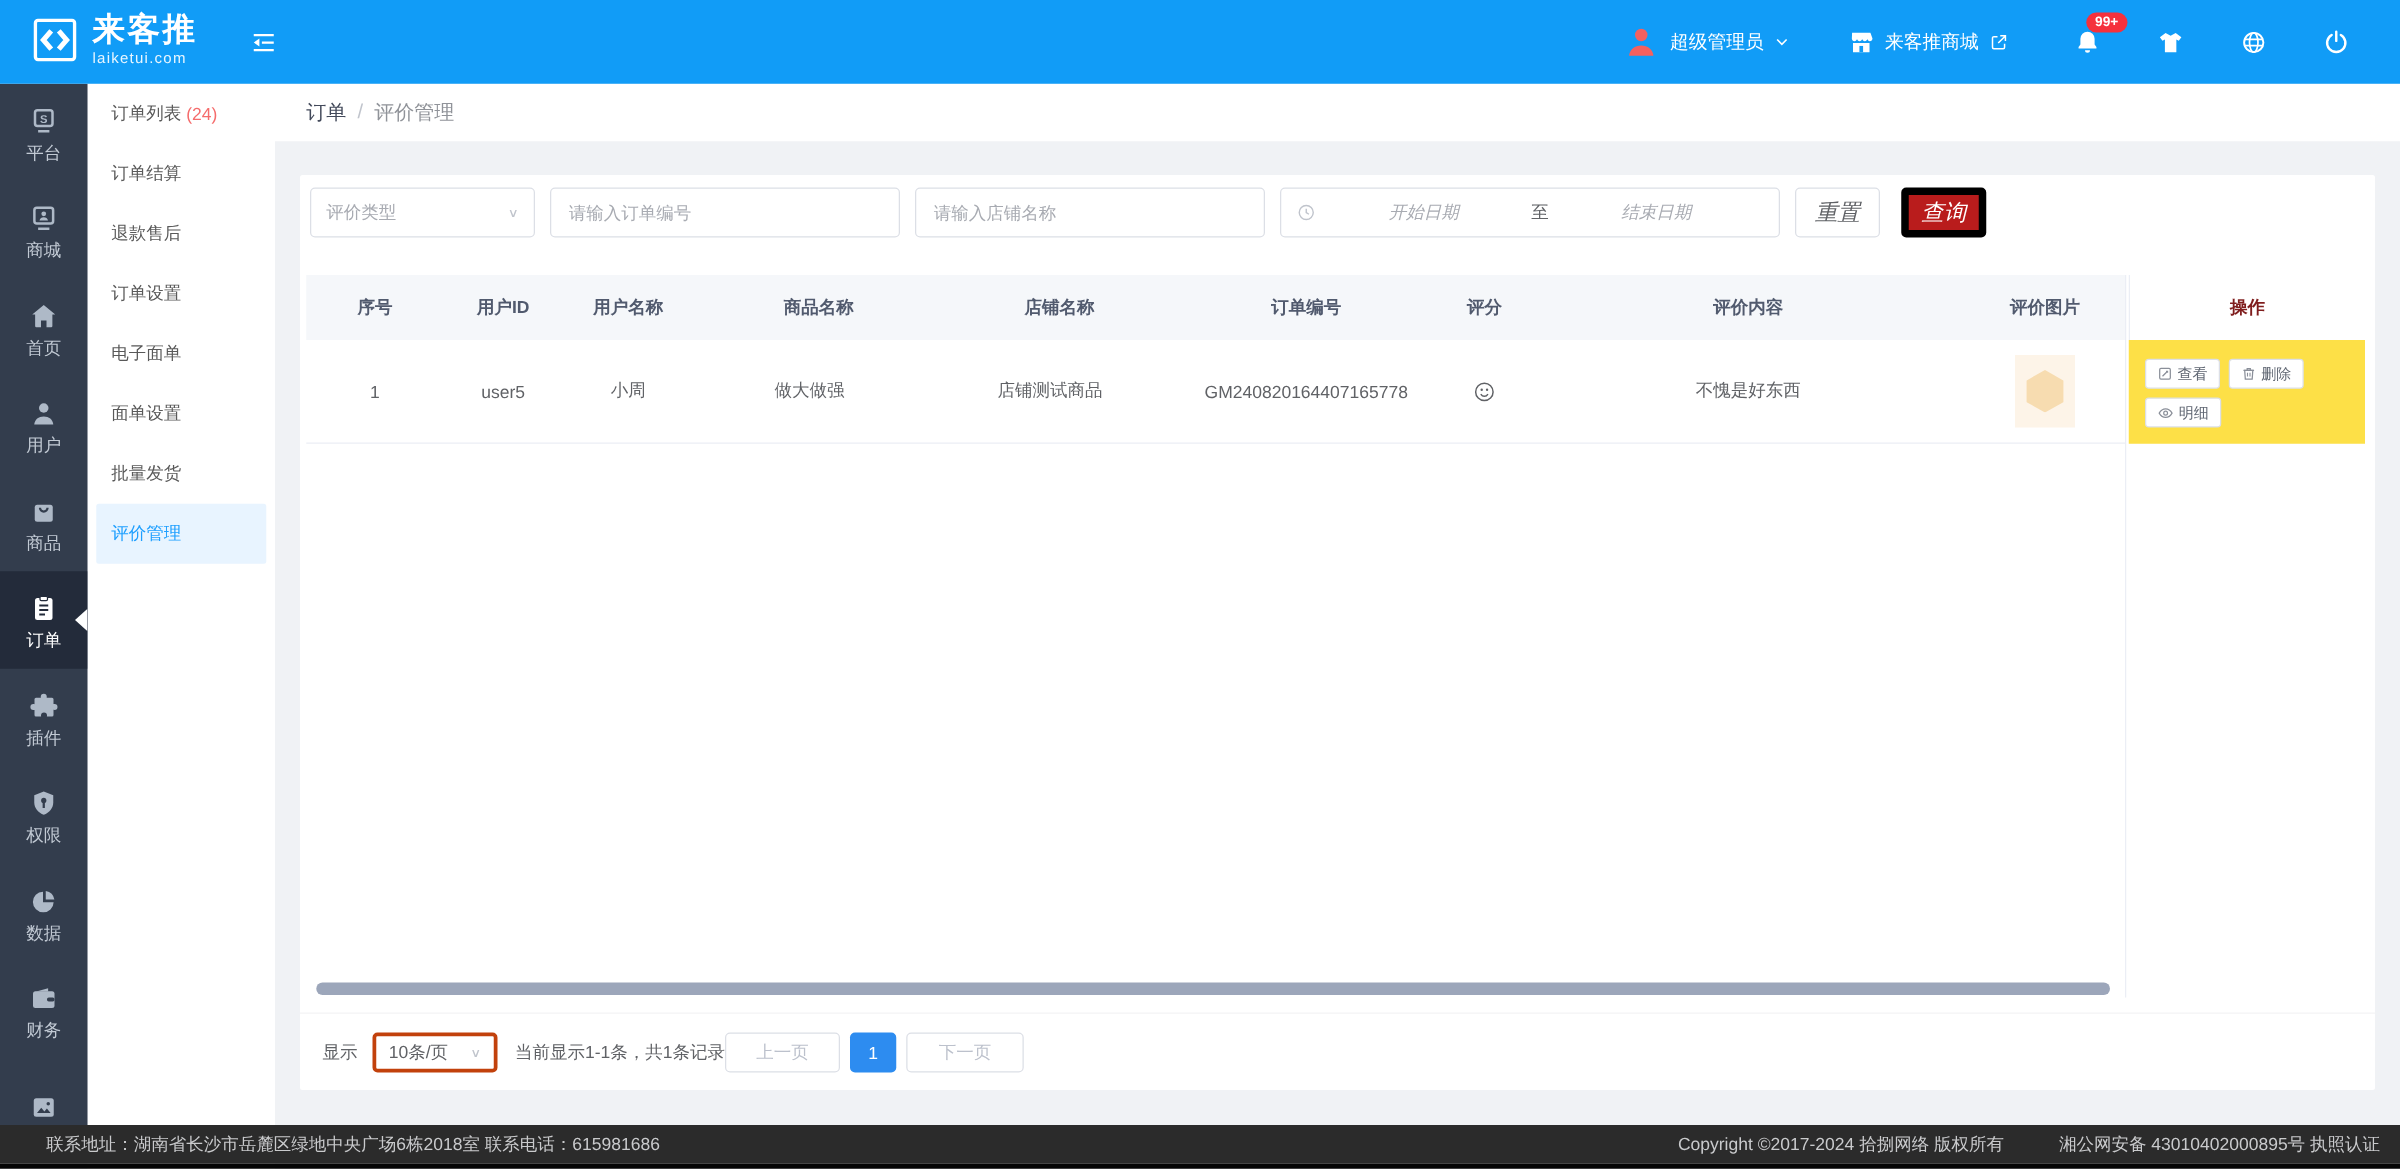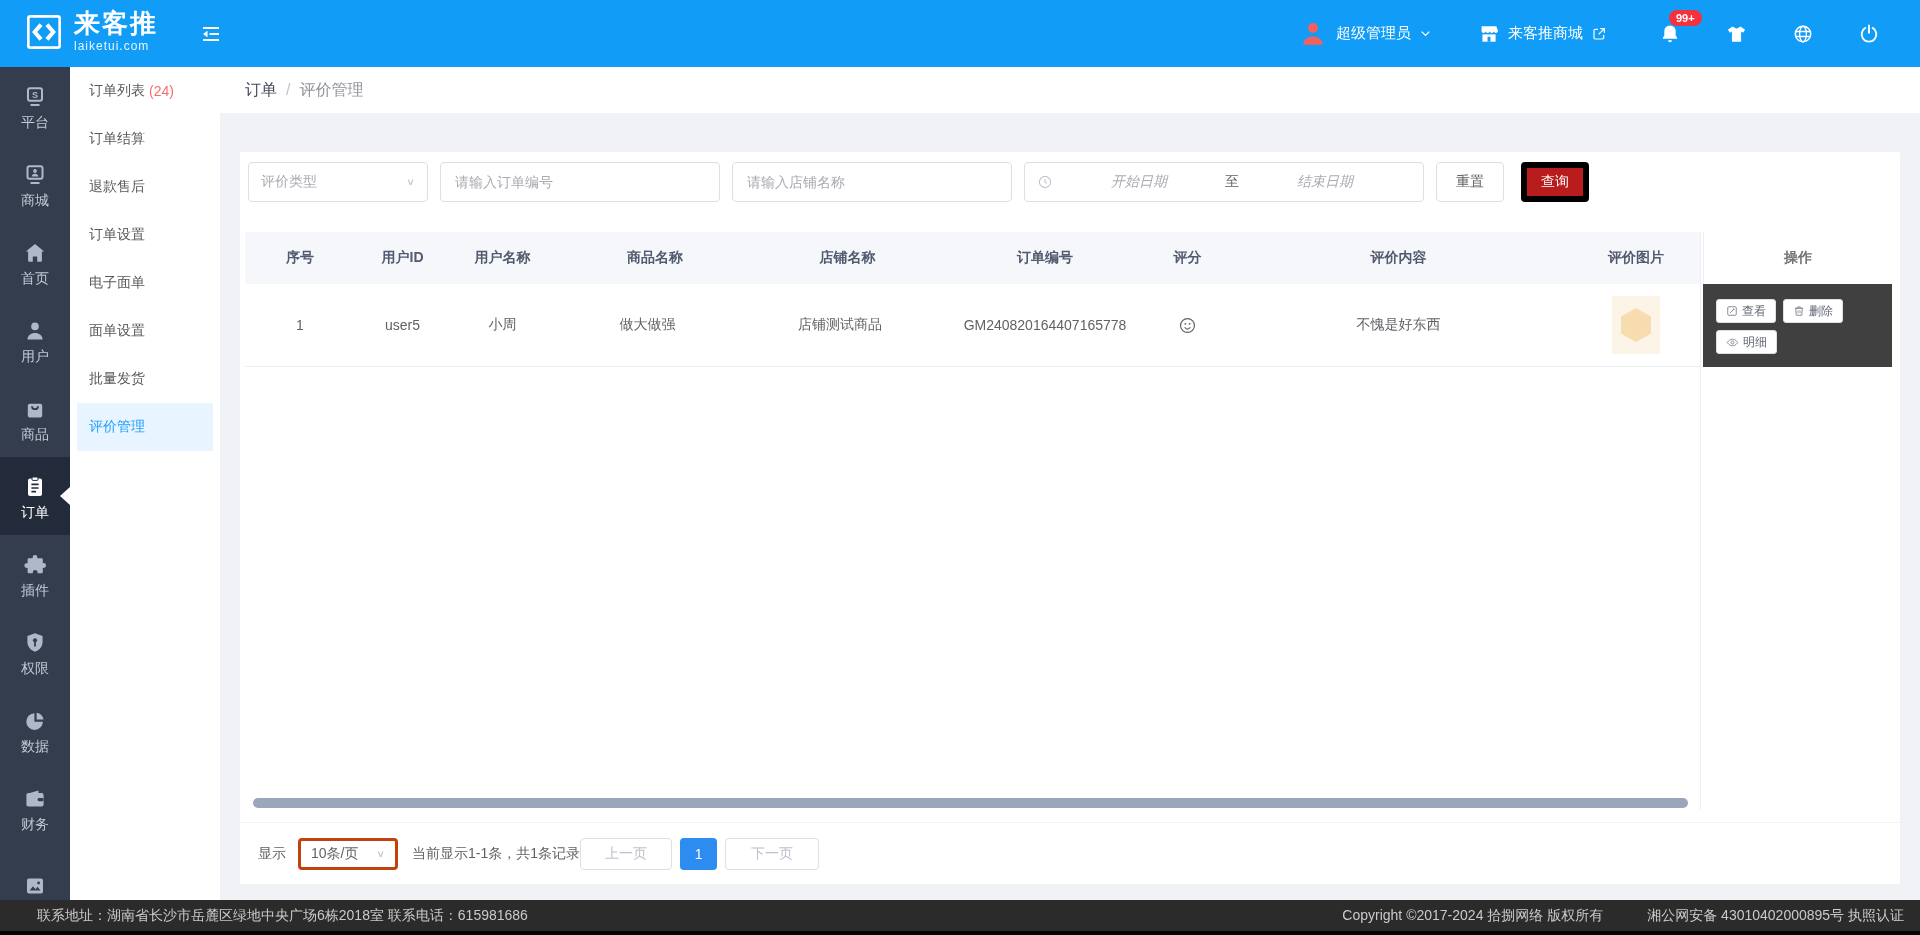--- a/index.html
+++ b/index.html
@@ -38,53 +38,53 @@
   .sm-item .cnt { color:#f56c6c; margin-left:4px; }
   .sm-item.active { background:#e8f4ff; color:#1e9fff; }
 
   
   .main { position:absolute; left:220px; top:67px; width:1700px; height:833px; background:#f0f2f5; }
   .crumb-bar { height:46px; background:#fff; display:flex; align-items:center; padding-left:25px; font-size:16px; }
   .crumb-sec { color:#42495a; cursor:pointer; }
   .crumb-sep { color:#c0c4cc; margin:0 9px; }
   .crumb-cur { color:#909399; }
 
-  .card { position:absolute; left:20px; top:73px; width:1660px; height:732px; background:#fff; border-radius:2px;margin-top:12px; }
+  .card { position:absolute; left:20px; top:73px; width:1660px; height:732px; background:#fff; border-radius:2px; }
 
   
   .filters { display:flex; gap:12px; padding:10px 8px 0 8px; }
   .flt-box { height:40px; border:1px solid #dcdfe6; border-radius:4px; background:#fff; display:flex; align-items:center; font-size:14px; }
   .flt-select { width:180px; padding:0 12px; justify-content:space-between; color:#a8abb2; cursor:pointer; }
   .flt-input { height:40px; border:1px solid #dcdfe6; border-radius:4px; padding:0 14px; font-size:14px; color:#606266;
     outline:none; font-family:inherit; }
   .flt-input::placeholder { color:#a8abb2; }
   .w280 { width:280px; }
   .date-range { width:400px; padding:0 12px; cursor:pointer; }
   .date-range .ph { flex:1; text-align:center; color:#a8abb2;font-style:italic; }
   .date-range .to { color:#606266; }
-  .btn { height:40px; border-radius:4px; font-size:14px; display:flex; align-items:center; justify-content:center; cursor:pointer; }
+  .btn { height:40px; border-radius:4px; font-size:18px; display:flex; align-items:center; justify-content:center; cursor:pointer;font-style:italic; }
   .btn-reset { width:68px; background:#fff; border:1px solid #dcdfe6; color:#606266; }
   .btn-search { width:68px; background:#b91c1c; border:6px solid #000000; color:#fff; margin-left:5px; }
 
   
   .tbl { position:relative; margin:30px 8px 0 5px; height:578px; }
   .tbl-vline { position:absolute; left:1455px; top:0; bottom:0; width:1px; background:#ebeef5; }
   .tbl-head { display:flex; width:1455px; height:52px; background:#f5f7fa;text-align:right; }
   .th,.td { display:flex; align-items:center; justify-content:center; }
   .th { font-size:14px; font-weight:bold; color:#515a6e; }
   .td { font-size:14px; color:#606266; }
   .c0{width:110px}.c1{width:95px}.c2{width:105px}.c3{width:200px}.c4{width:185px}
   .c5{width:210px}.c6{width:75px}.c7{width:347px}.c8{width:128px}
   .tbl-row { display:flex; width:1455px; height:83px; border-bottom:1px solid #ebeef5; }
   .thumb { width:48px; height:58px; background:#fdf4e8; display:flex; align-items:center; justify-content:center; cursor:pointer; }
   .hex { width:30px; height:34px; background:#f7dcb0;
     clip-path:polygon(50% 0%,100% 25%,100% 75%,50% 100%,0% 75%,0% 25%); }
   .op-head { position:absolute; right:0; top:0; width:189px; height:52px; background:#fff; border-left:1px solid #ebeef5;
-    display:flex; align-items:center; justify-content:center; font-size:14px; font-weight:bold; color:#737373; }
-  .op-cell { position:absolute; right:0; top:52px; width:189px; height:83px; background:#404040; }
+    display:flex; align-items:center; justify-content:center; font-size:14px; font-weight:bold; color:#7f1d1d; }
+  .op-cell { position:absolute; right:0; top:52px; width:189px; height:83px; background:#fde047; }
   .op-btns { display:flex; flex-wrap:wrap; gap:7px; padding:15px 10px 0 13px; }
   .mini-btn { height:24px; padding:0 9px; border:1px solid #dcdfe6; border-radius:3px; background:#fff; font-size:12px;
     color:#5f6672; display:inline-flex; align-items:center; gap:4px; cursor:pointer; font-family:inherit; }
   .h-scrollbar { position:absolute; left:2px; bottom:2px; width:1451px; height:10px; }
   .h-thumb { position:absolute; left:6px; right:10px; top:0; height:10px; background:#9ca6ba; border-radius:5px; cursor:pointer; }
 
   
   .pager { position:absolute; left:0; right:0; bottom:0; height:62px; border-top:1px solid #f4f4f5;
     display:flex; align-items:center; padding:0 18px; }
   .pager-left { display:flex; align-items:center; font-size:14px; color:#606266; }

